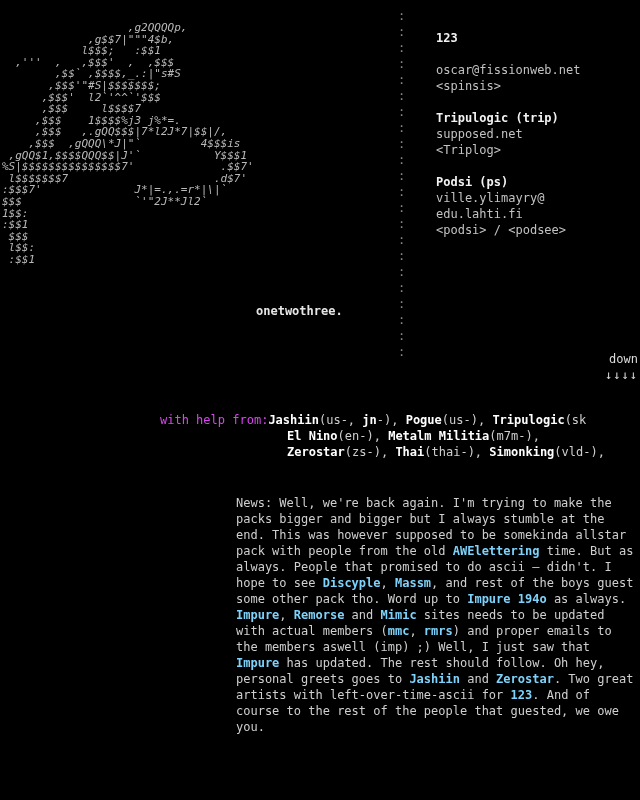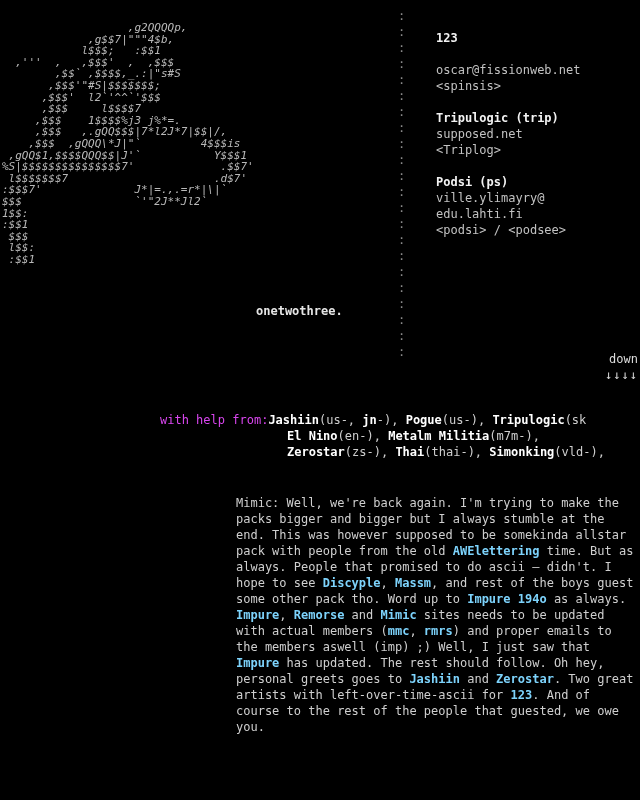--- a/index.html
+++ b/index.html
@@ -191,17 +191,17 @@
     <div class="arrows">↓↓↓↓</div>
   </div>
 
   <div class="helpers">
     <span class="lead">with help from:</span><span id="help1"><span class="hl">Jashiin</span><span>(us-, </span><span class="hl">jn</span><span>-), </span><span class="hl">Pogue</span><span>(us-), </span><span class="hl">Tripulogic</span><span>(sk</span></span><br>
     <span style="display:inline-block;width:127px"></span><span id="help2"><span class="hl">El Nino</span><span>(en-), </span><span class="hl">Metalm Militia</span><span>(m7m-), </span></span><br>
     <span style="display:inline-block;width:127px"></span><span id="help3"><span class="hl">Zerostar</span><span>(zs-), </span><span class="hl">Thai</span><span>(thai-), </span><span class="hl">Simonking</span><span>(vld-),</span></span>
   </div>
 
   <div class="news">
-    <span class="label">Mimic:</span>
+    <span class="label">News:</span>
     <span class="body" id="news-body"><span>Well, we're back again. I'm trying to make the packs bigger and bigger but I always stumble at the end. This was however supposed to be somekinda allstar pack with people from the old </span><b>AWElettering</b><span> time. But as always. People that promised to do ascii – didn't. I hope to see </span><b>Discyple</b><span>, </span><b>Massm</b><span>, and rest of the boys guest some other pack tho. Word up to </span><b>Impure 194o</b><span> as always. </span><b>Impure</b><span>, </span><b>Remorse</b><span> and </span><b>Mimic</b><span> sites needs to be updated with actual members (</span><b>mmc</b><span>, </span><b>rmrs</b><span>) and proper emails to the members aswell (imp) ;) Well, I just saw that </span><b>Impure</b><span> has updated. The rest should follow. Oh hey, personal greets goes to </span><b>Jashiin</b><span> and </span><b>Zerostar</b><span>. Two great artists with left-over-time-ascii for </span><b>123</b><span>. And of course to the rest of the people that guested, we owe you.</span></span>
   </div>
 
 </div>
 
 </body></html>

